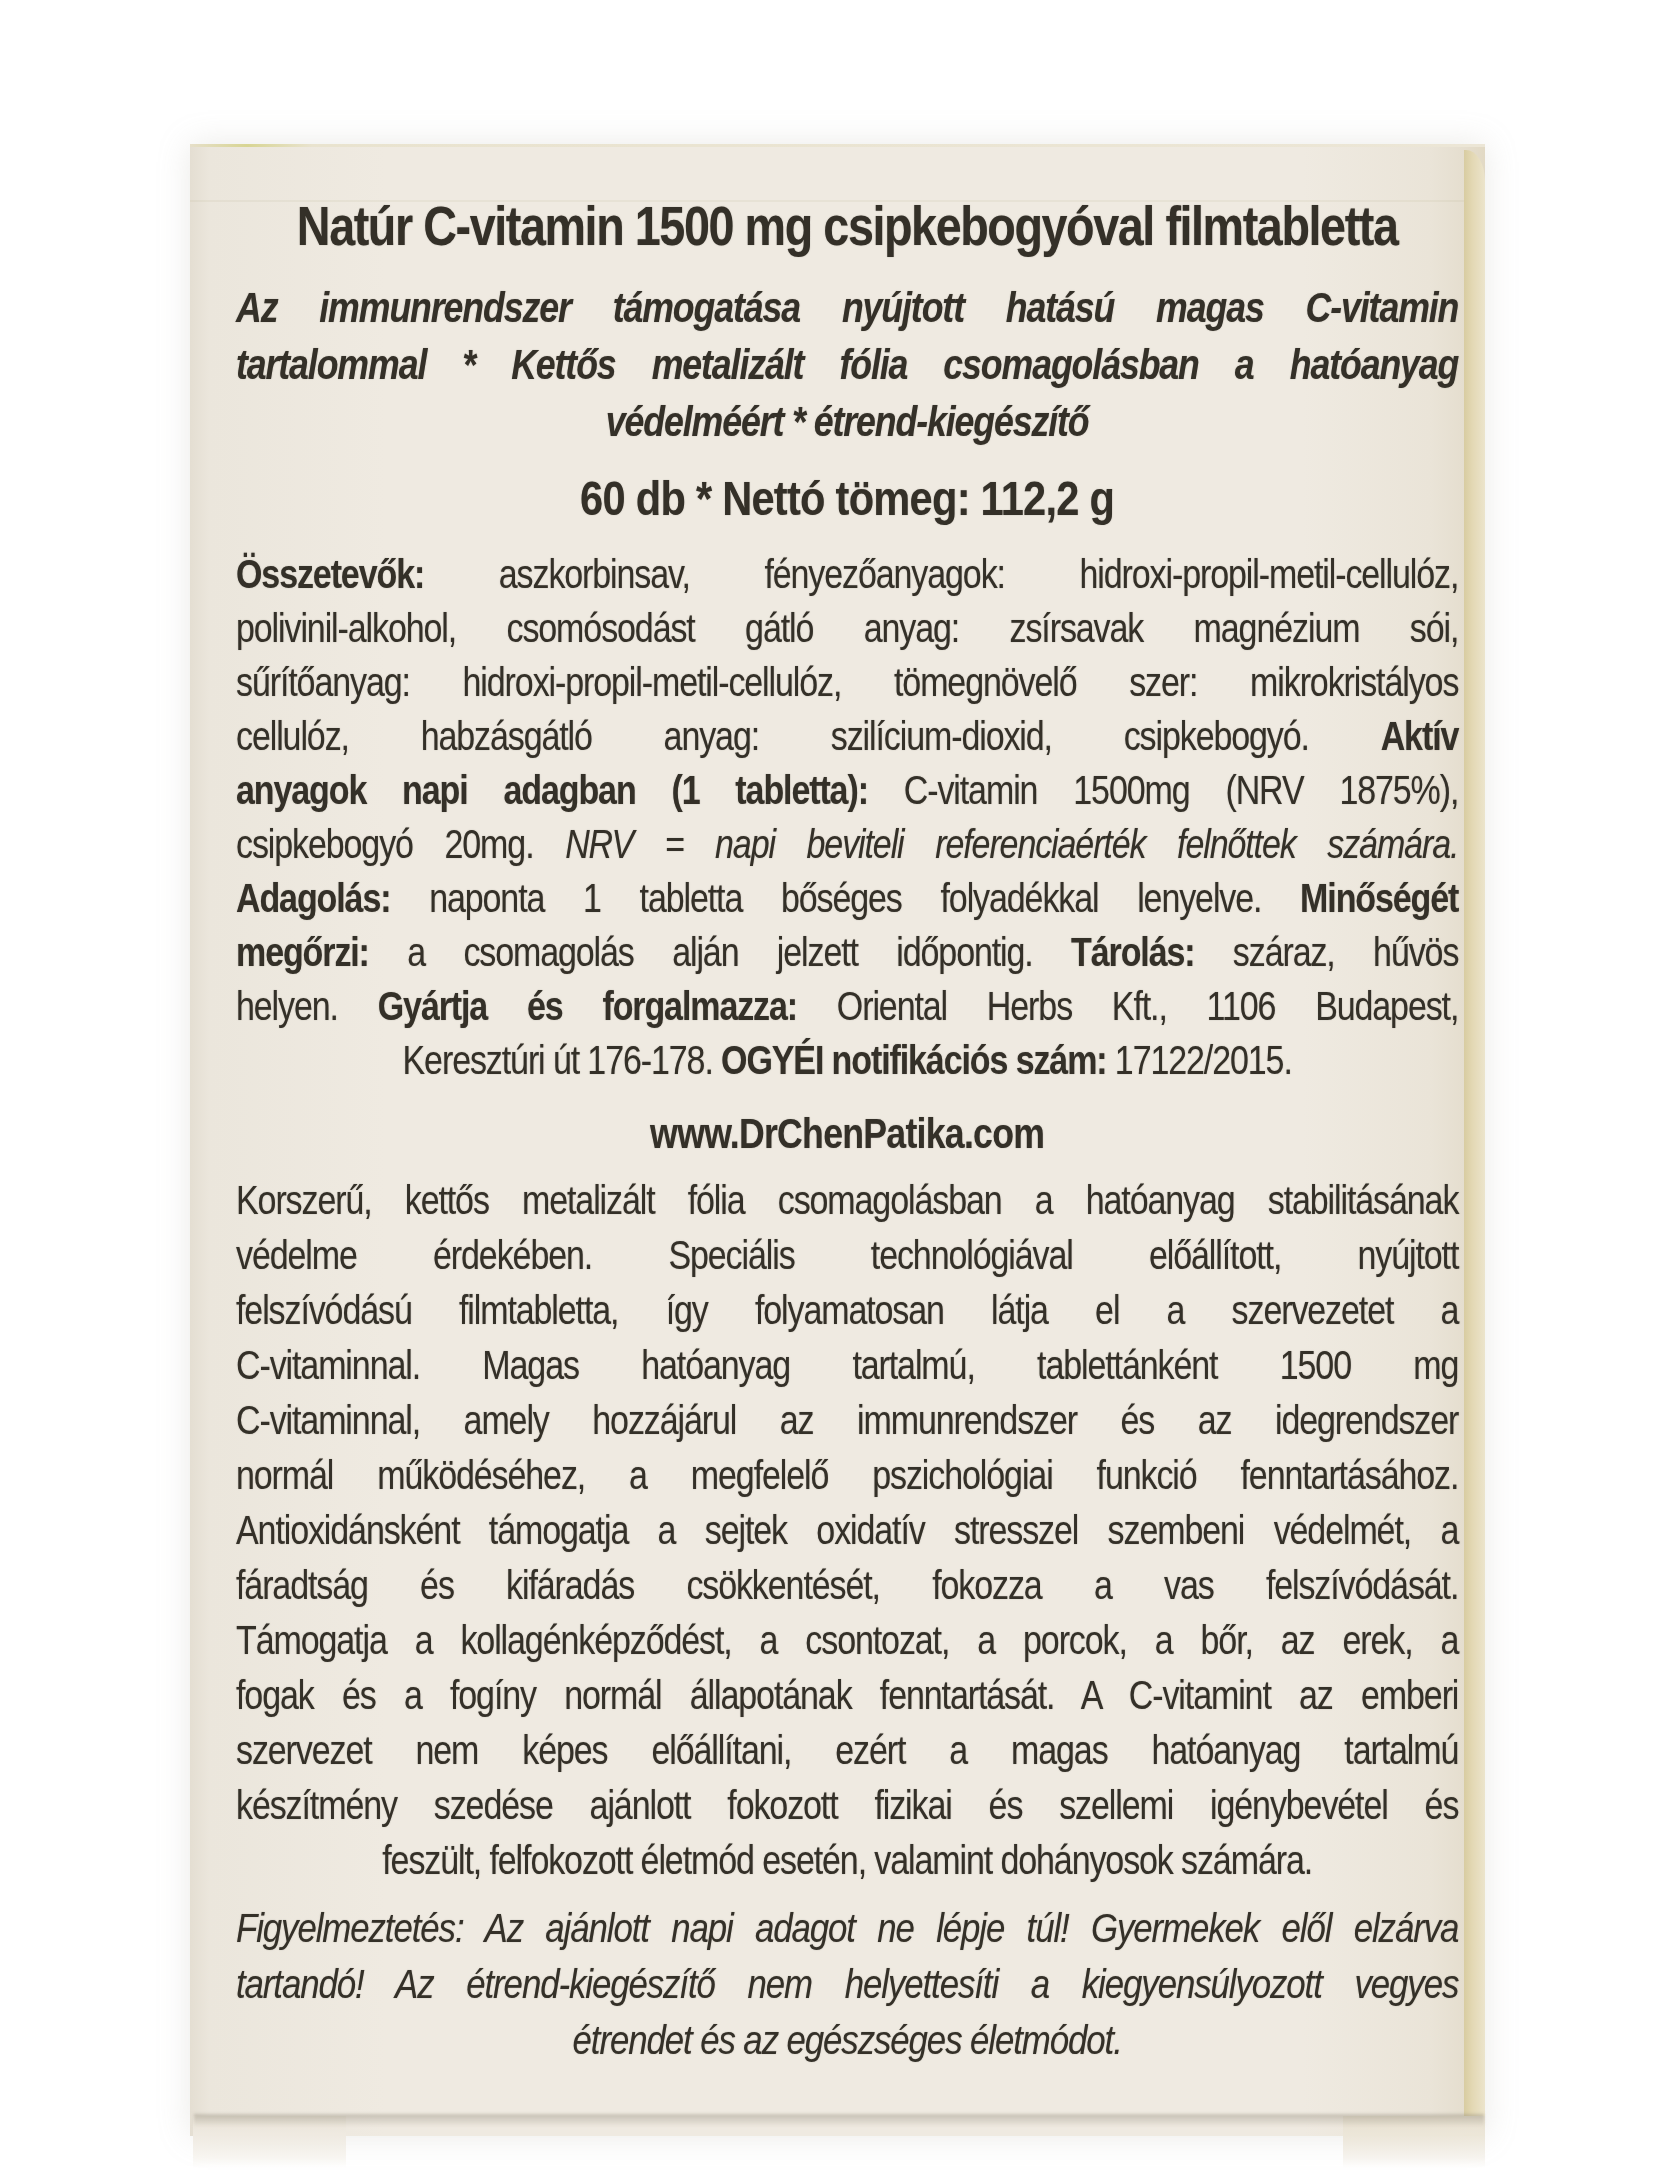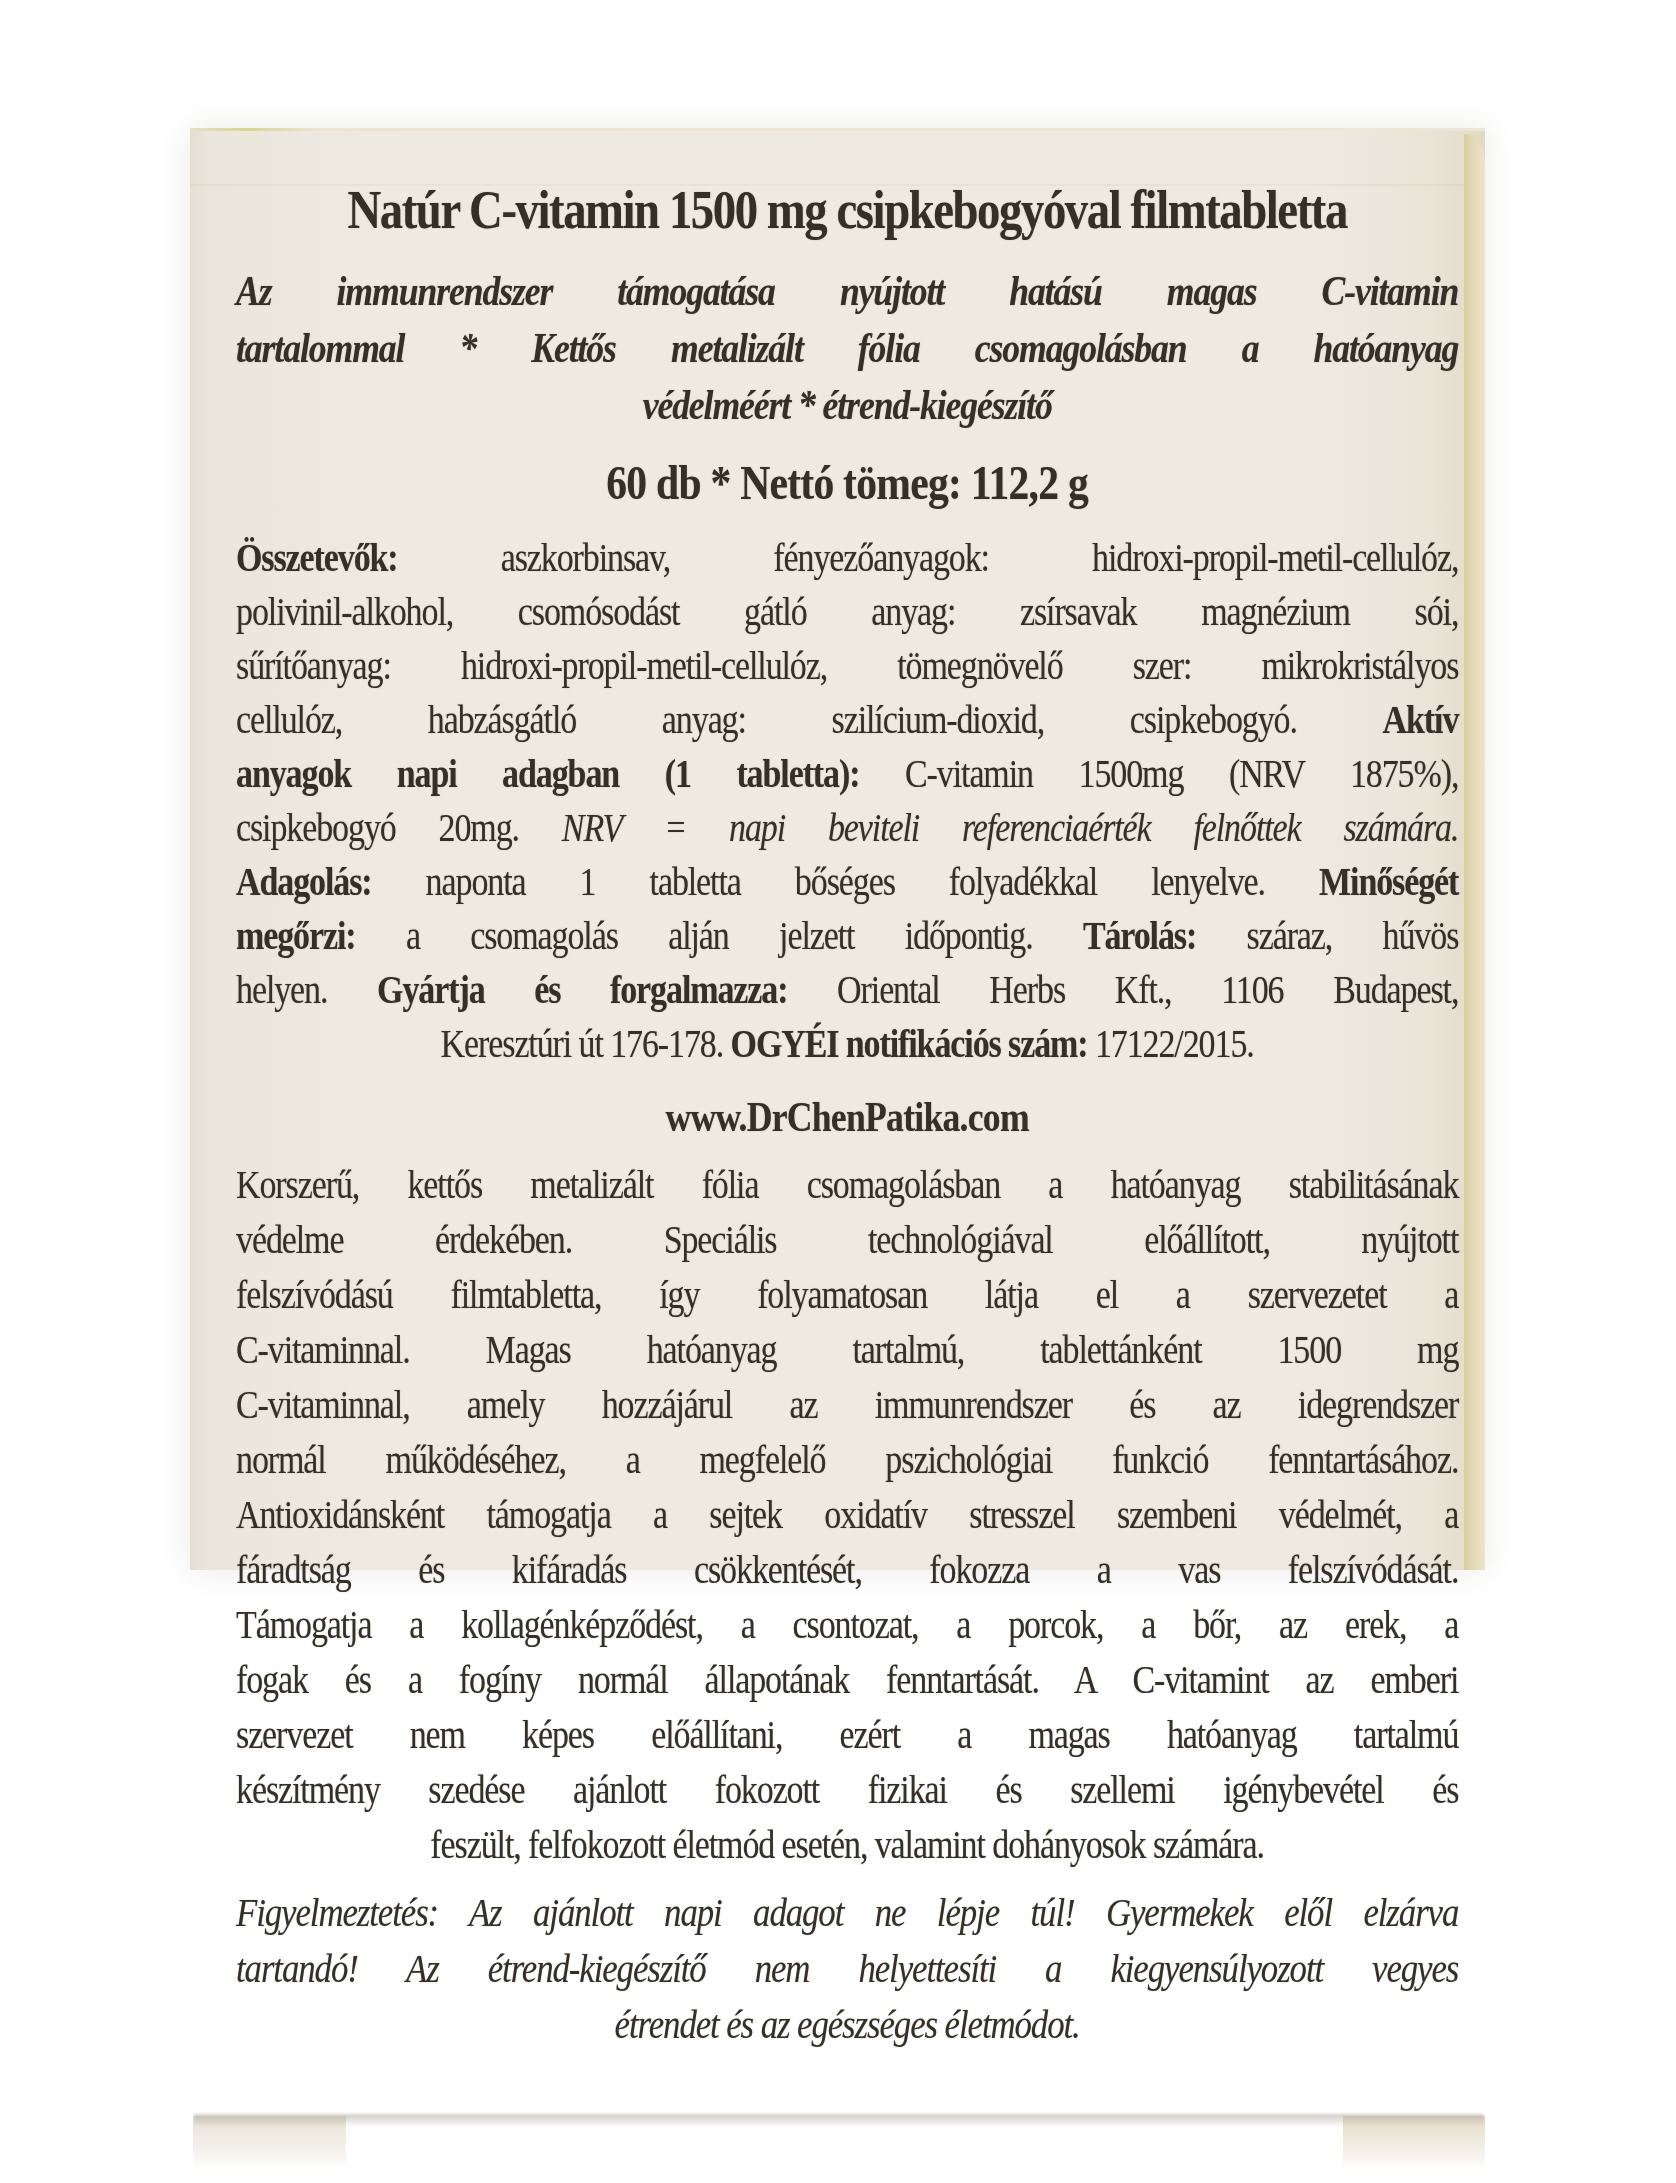--- a/index.html
+++ b/index.html
@@ -15,28 +15,27 @@
     left: 0; top: 0;
     width: 1677px;
     height: 2235px;
     overflow: hidden;
     background: #ffffff;
   }
   
   #box {
     position: absolute;
     left: 190px;
-    top: 128px;
+    top: 144px;
     width: 1295px;   
-    height: 1442px;  
+    height: 1992px;  
     background: linear-gradient(to right,
       #e4ded2 0px, #ebe6dc 19.6px, #efeae1 196px,
       #efeae1 1113px, #eae4d8 1240px, #e5decf 1273px, #e2d9c4 1295px);
     box-shadow: 0 0 31px rgba(165,158,145,0.22);
-    font-family: Liberation Serif, serif;
   }
   #box::before { 
     content: "";
     position: absolute;
     left: 0; top: 0;
     width: 100%; height: 3.1px;
     background: linear-gradient(to right,
       #e6dfc9 0, #d8d593 57px, #e9e3cf 122px, #ece6d6 100%);
   }
   #side-strip {

